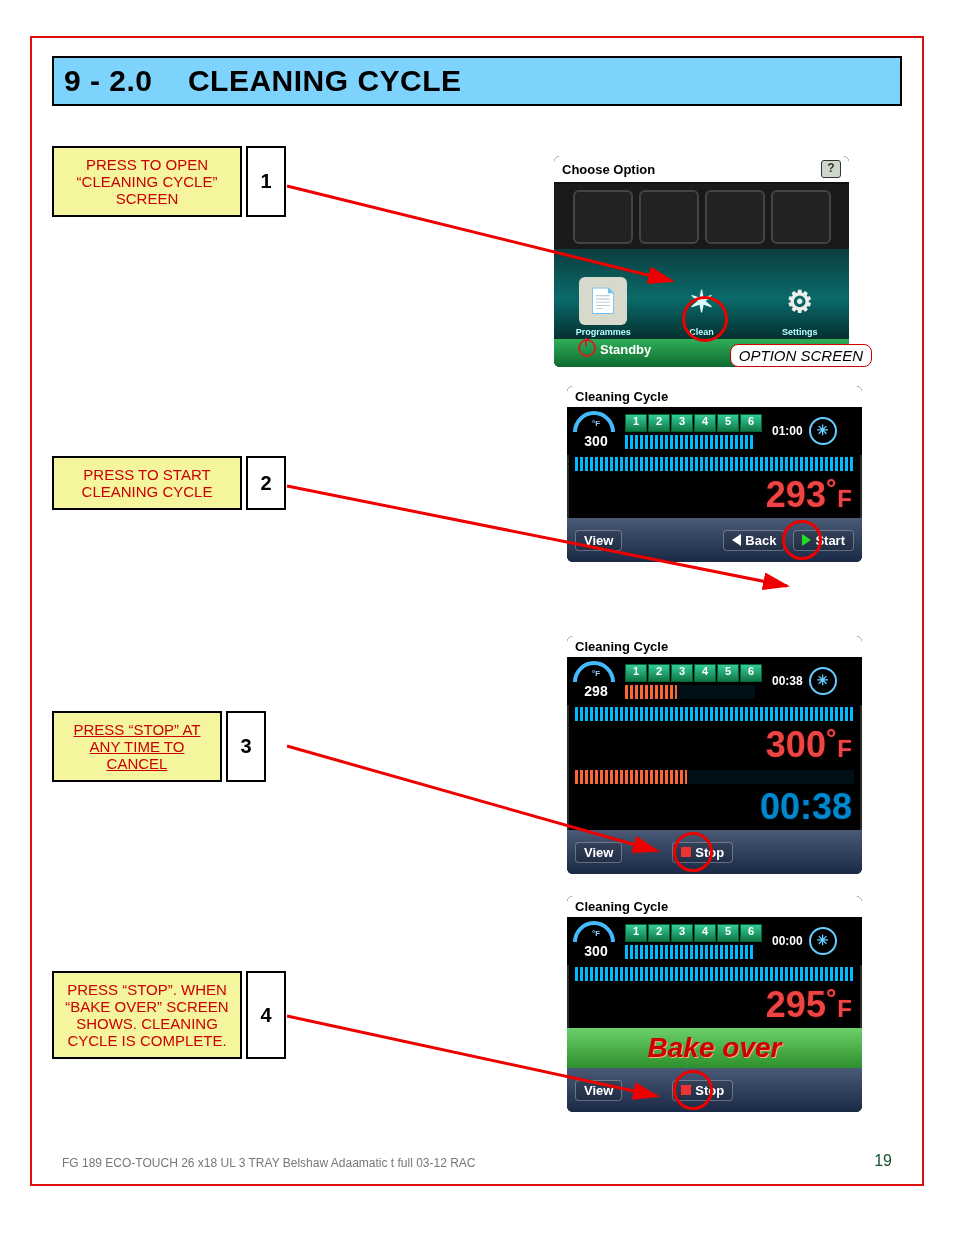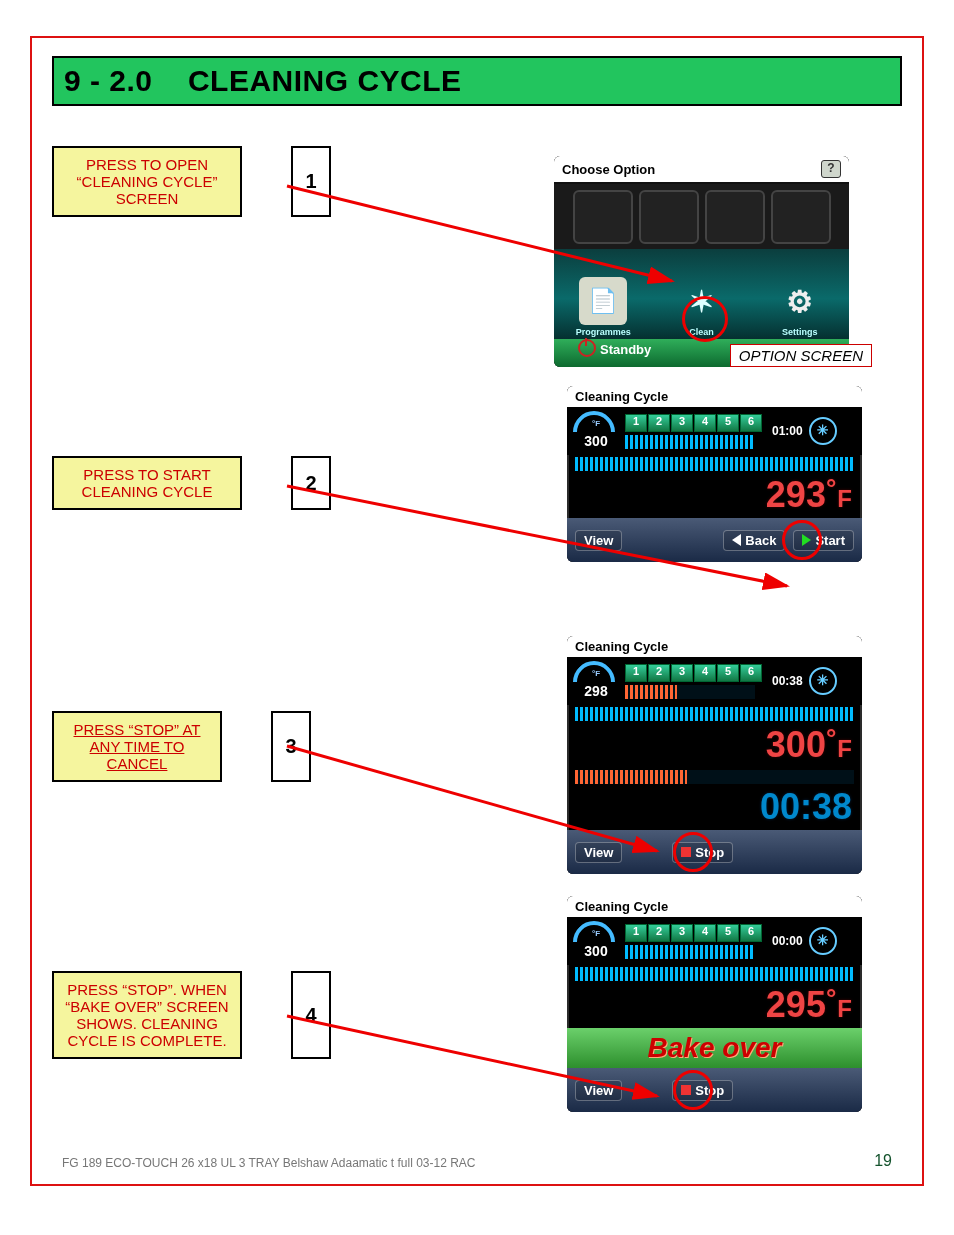--- a/index.html
+++ b/index.html
@@ -1,20 +1,20 @@
 <!DOCTYPE html>
 <html><head>
 <meta charset="utf-8">
 <style>
   html, body { margin:0; padding:0; background:#fff; font-family:Arial,Helvetica,sans-serif; }
   .page { width:954px; height:1235px; box-sizing:border-box; padding:36px 30px 20px 30px; position:relative; }
   .frame { border:2px solid #d11; position:relative; height:1150px; box-sizing:border-box; padding:18px 20px 10px 20px; }
-  .section-head { background:#22c55e; border:2px solid #000; padding:6px 10px; font:700 30px Arial; letter-spacing:.5px; }
+  .section-head { background:#7dd3fc; border:2px solid #000; padding:6px 10px; font:700 30px Arial; letter-spacing:.5px; }
   .content { position:relative; height:1050px; }
-  .callout { position:absolute; display:flex;gap:45px; }
+  .callout { position:absolute; display:flex; }
   .callout-box { background:#f5f59e; border:2px solid #000; font:400 15px Arial; color:#c00; text-align:center; padding:8px 6px; box-sizing:border-box; }
   .callout-num { background:#fff; border:2px solid #000; font:900 20px Arial; width:36px; display:flex; align-items:center; justify-content:center; margin-left:4px; }
   .lbl-caption { position:absolute; border:1px solid #c00; background:#fff; font:italic 400 15px Arial; padding:2px 8px; }
   .screen { position:absolute; width:295px; border-radius:6px; overflow:hidden; background:#000; box-shadow:0 0 0 2px #2a2a2a inset; }
   .scr-head { background:#fff; color:#000; font:700 13px Arial; padding:4px 8px; display:flex; justify-content:space-between; align-items:center; border-bottom:2px solid #111; }
   .scr-head .help { background:#cfd6cc; border:1px solid #333; border-radius:3px; width:18px; height:16px; font:700 12px Arial; color:#333; text-align:center; }
 
   .row-options { height:65px; display:flex; gap:6px; align-items:center; justify-content:center; background:#1a1a1a; }
   .opt-tile { width:56px; height:50px; border:2px solid #444; border-radius:6px; background:#222; }
   .row-main-icons { height:88px; display:flex; align-items:flex-end; justify-content:space-around; background:linear-gradient(#0b3e3e,#0a6a6a 55%,#053030); padding-bottom:2px; }
@@ -114,21 +114,21 @@
             <div class="glyph gear">⚙</div>
             <span>Settings</span>
           </div>
         </div>
         <div class="row-bottom-bar">
           <span class="standby"><span class="pwr"></span><span>Standby</span></span>
           <span></span>
         </div>
         <div class="circ" style="width:40px;height:40px;left:128px;top:140px;"></div>
       </div>
-      <div class="lbl-caption" style="top:238px; right:30px;">OPTION SCREEN</div>
+      <div class="lbl-caption" style="top:238px; right:30px;border-radius:8px;">OPTION SCREEN</div>
 
       <div class="screen" style="top:280px; right:40px;">
         <div class="cyc-title">Cleaning Cycle</div>
         <div class="cyc-top">
           <div class="gauge">
             <div class="arc"></div>
             <div class="deg">°F</div>
             <div class="val">300</div>
           </div>
           <div>

